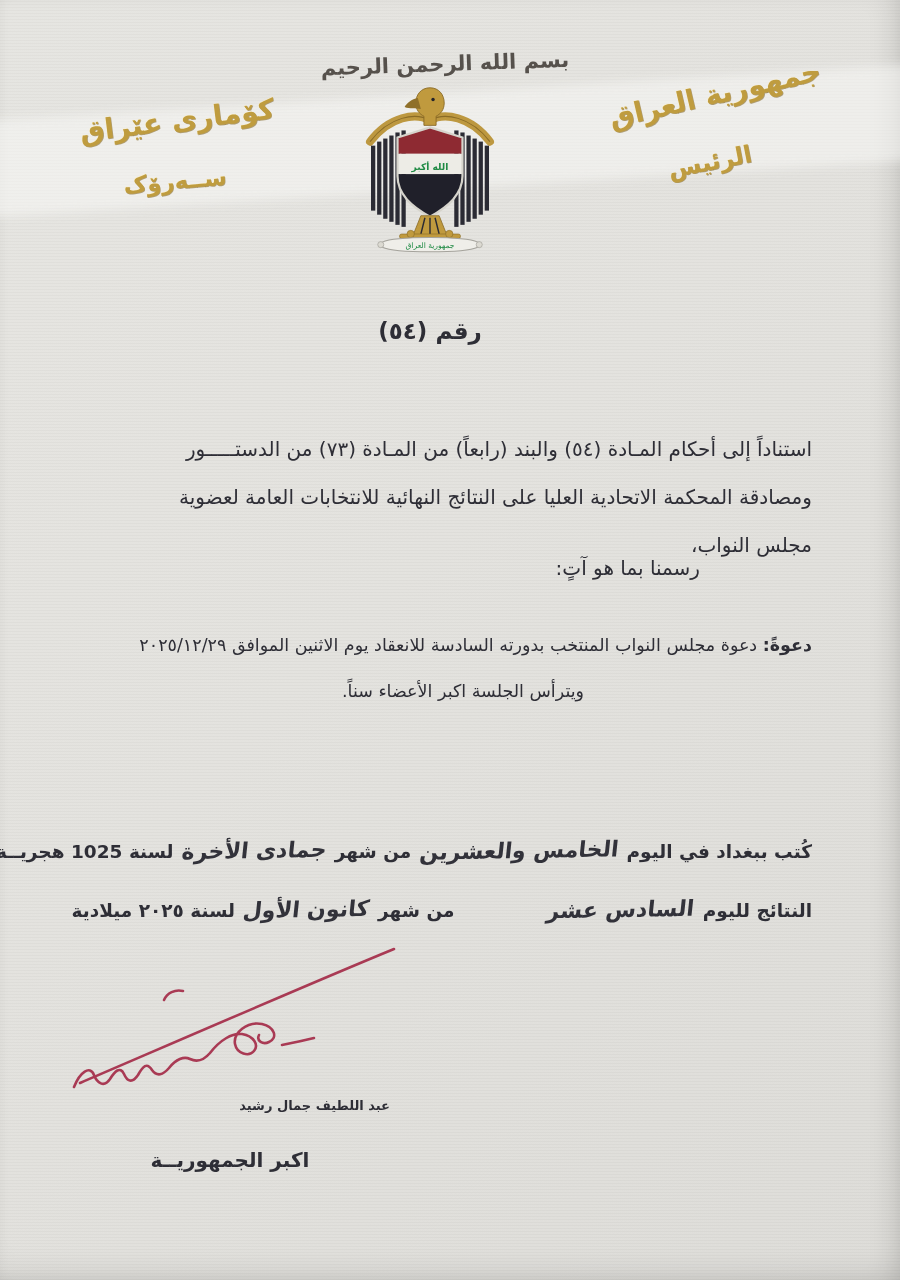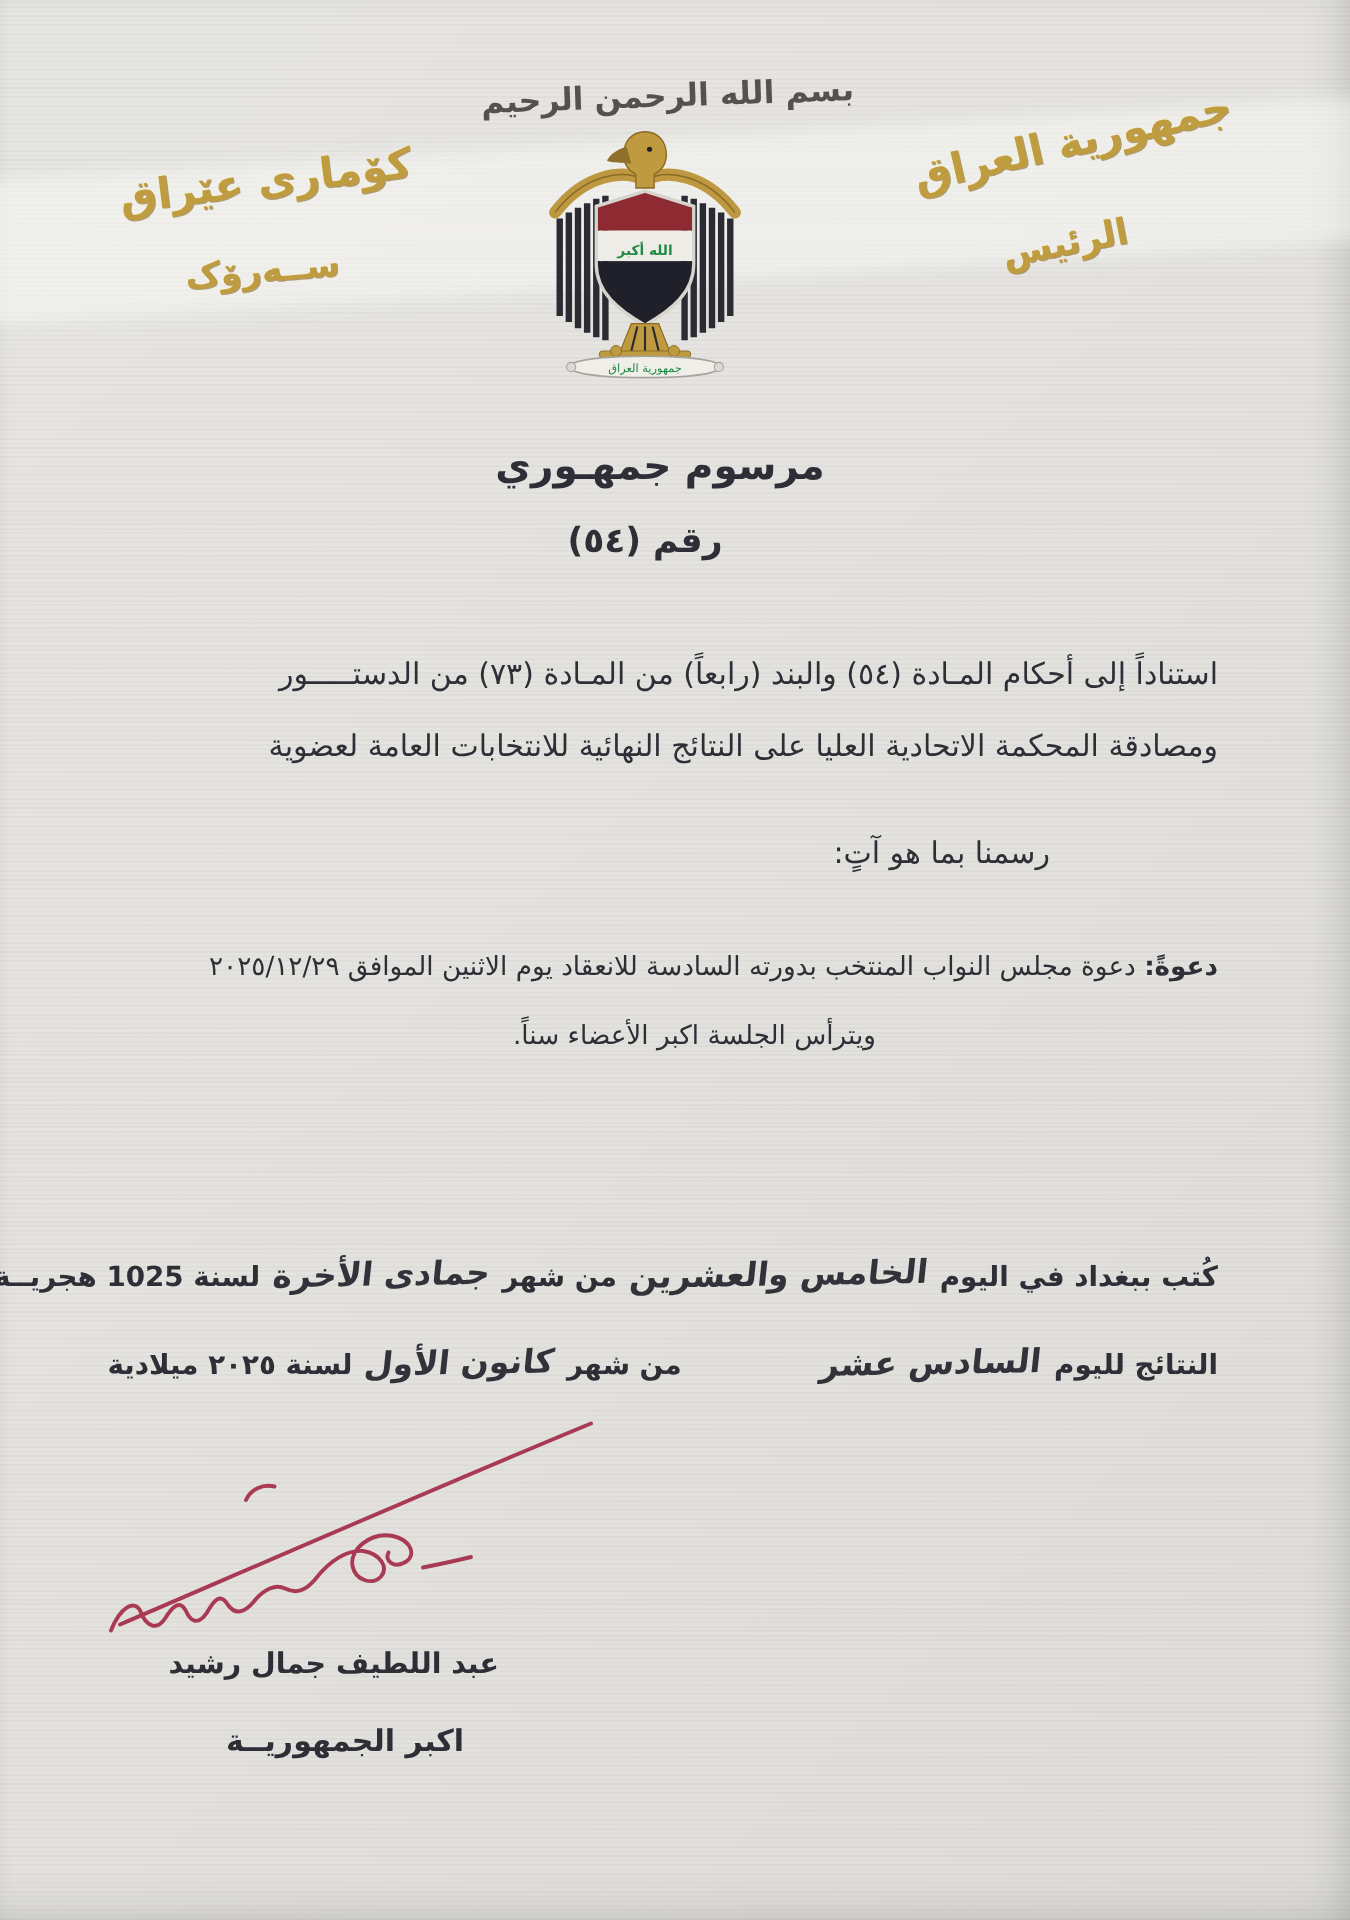--- a/index.html
+++ b/index.html
@@ -56,22 +56,22 @@
   .article-1 .indent{ display:block; padding-right:228px; }
   .article-2{ position:absolute; top:724px; right:102px; font-size:17.5px; white-space:nowrap; }
   .art-label{ font-weight:700; }
   .dateline{ position:absolute; top:822px; right:88px; left:60px;
     font-size:18.5px; font-weight:700; line-height:58px; white-space:nowrap; }
   .script{ display:inline-block; font-size:22px; font-weight:700;
     transform:skewX(-7deg) rotate(-1deg); margin:0 2px; color:#32323a; }
   .blank-gap{ display:inline-block; width:78px; }
   
   .signature-svg{ position:absolute; top:942px; left:66px; width:330px; height:156px; }
-  .signatory-name{ position:absolute; top:1098px; left:55px; width:335px; text-align:center;
-    font-size:19px; font-weight:700; }
+  .signatory-name{ position:absolute; top:1098px; left:55px; width:335px; 
+    font-size:13px; font-weight:700; }
   .signatory-title{ position:absolute; top:1148px; left:70px; width:320px; text-align:center;
     font-size:20px; font-weight:700; }
 </style>
 </head>
 <body>
 
 <div class="page">
 
   <div class="light-band"></div>
 
@@ -133,27 +133,27 @@
 
     <g>
       <path d="M19,157 C32,151 100,151 113,157 L113,162 C100,168 32,168 19,162 Z" fill="#efeee9" stroke="#a5a39c" stroke-width="1"></path>
       <circle cx="17.5" cy="159.5" r="3" fill="#dcdad2" stroke="#a5a39c" stroke-width="0.7"></circle>
       <circle cx="114.5" cy="159.5" r="3" fill="#dcdad2" stroke="#a5a39c" stroke-width="0.7"></circle>
       <text x="66" y="163" font-size="7.5" fill="#1f8a44" text-anchor="middle" font-family="DejaVu Sans, sans-serif">جمهورية العراق</text>
     </g>
   </svg>
 
   <div class="doc-title">
-    <span class="t1">مرسوم جمهـوري</span>
     <span class="t2">رقم (٥٤)</span>
   </div>
 
   <div class="preamble">
     <div>استناداً إلى أحكام المـادة (٥٤) والبند (رابعاً) من المـادة (٧٣) من الدستـــــور</div>
     <div>ومصادقة المحكمة الاتحادية العليا على النتائج النهائية للانتخابات العامة لعضوية</div>
+    <div>مجلس النواب،</div>
   </div>
 
   <div class="enactment">رسمنا بما هو آتٍ:</div>
 
   <div class="article-1">
     <div>
       <span class="art-label">دعوةً:</span>
       <span>دعوة مجلس النواب المنتخب بدورته السادسة للانعقاد يوم الاثنين الموافق ٢٠٢٥/١٢/٢٩</span>
     </div>
     <span class="indent">ويترأس الجلسة اكبر الأعضاء سناً.</span>

